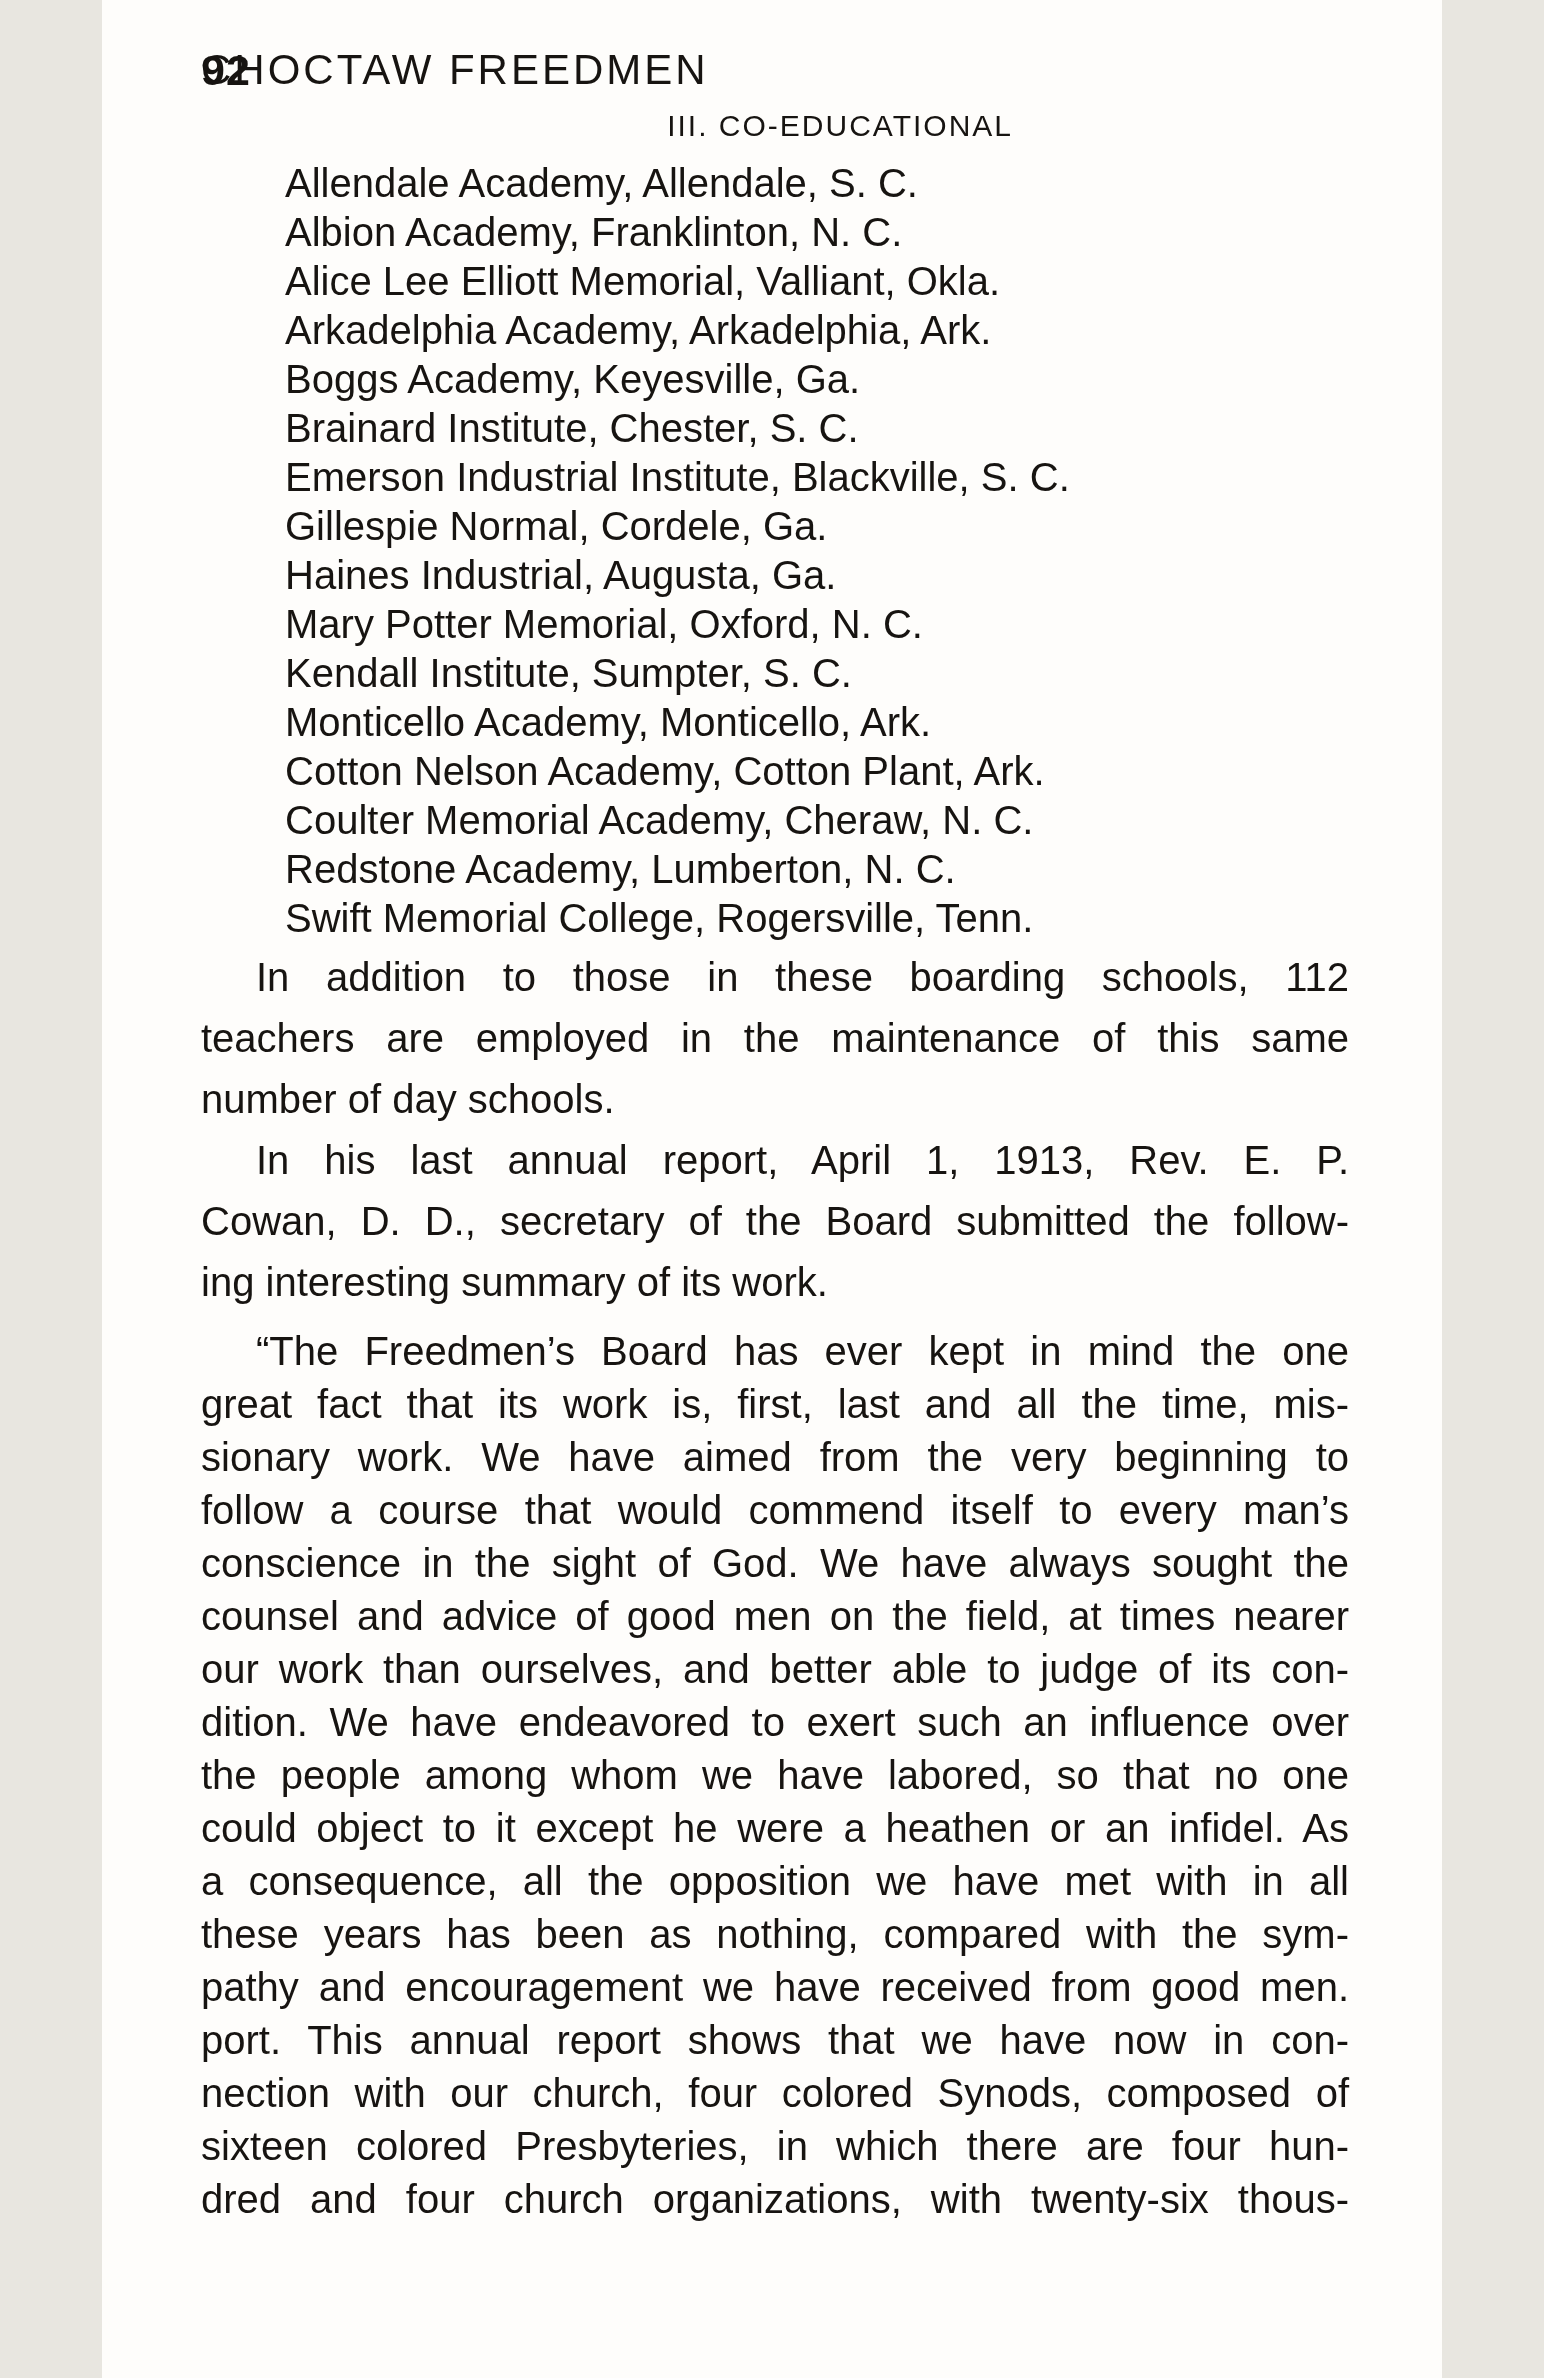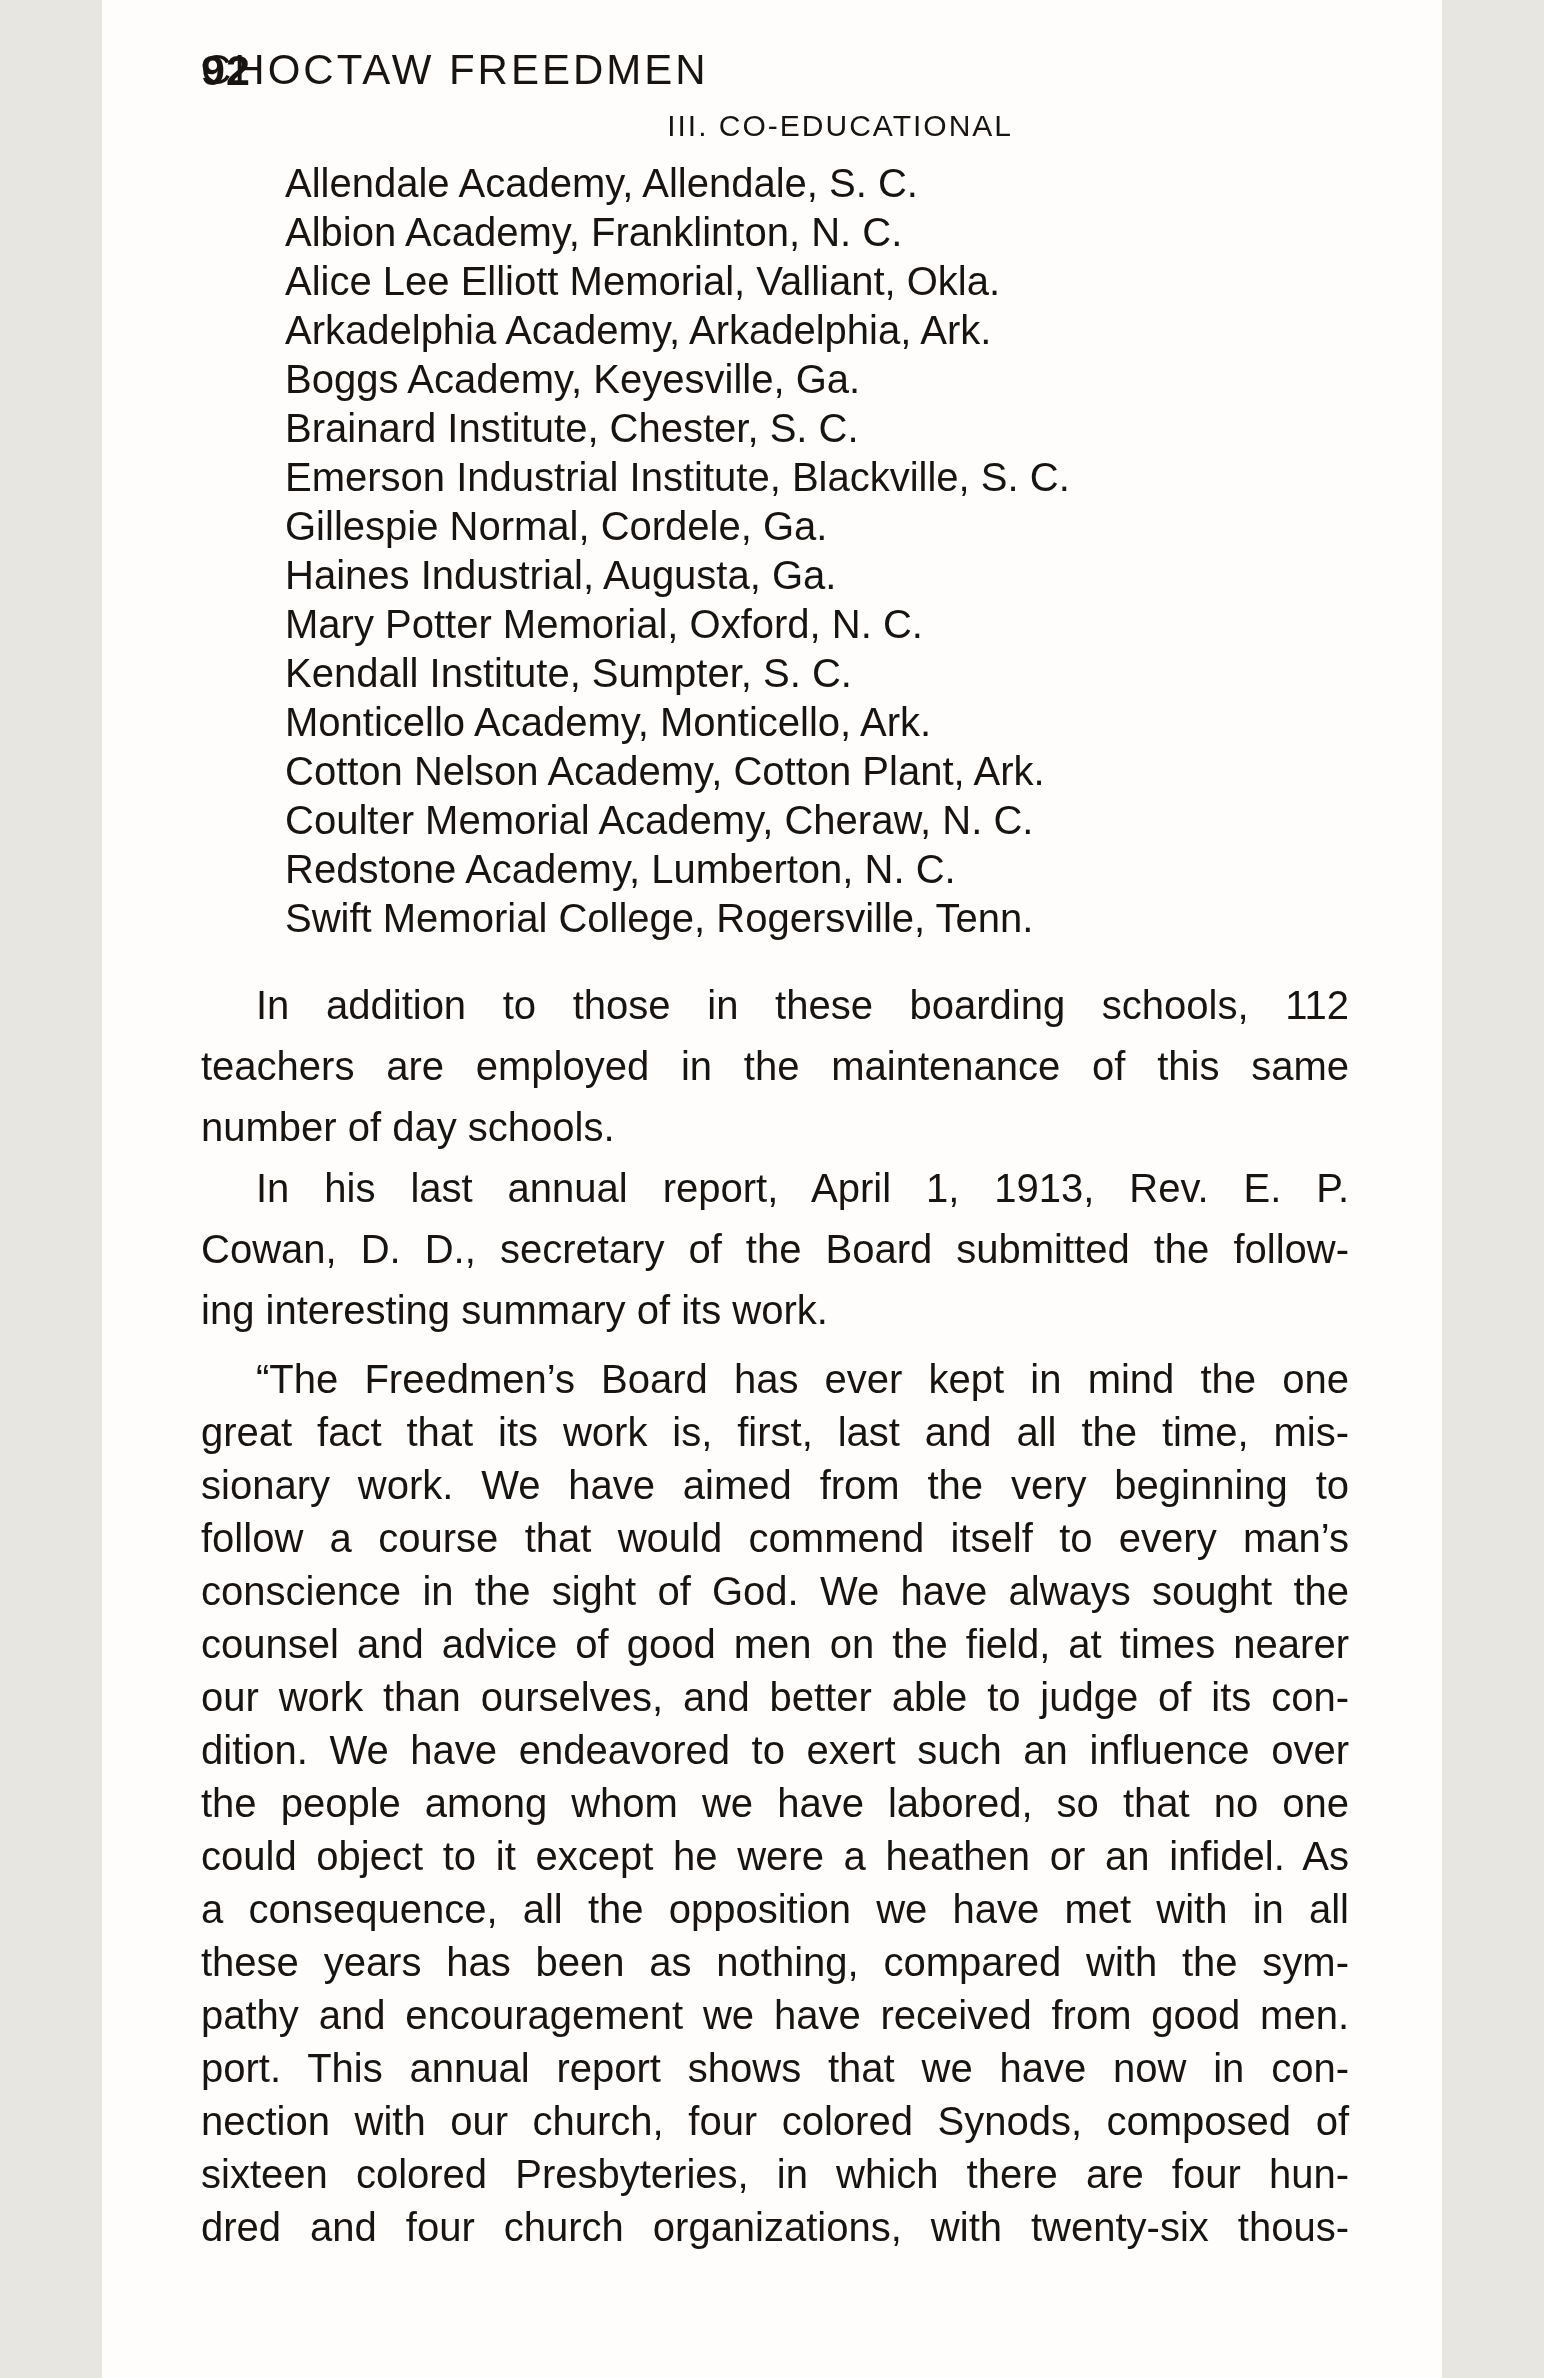--- a/index.html
+++ b/index.html
@@ -19,21 +19,21 @@
   .page-number {
     position: absolute; left: 0; top: 0;
     font-size: 43px; font-weight: bold; letter-spacing: 1px;
   }
   .title-band { position: absolute; left: 0; top: 0; width: 1010px; text-align: left; }
   .page-title { font-size: 42px; letter-spacing: 3px; font-weight: 400; }
   .heading-band { width: 812px; text-align: right; margin-top: 6px; height: 42px; }
   .section-heading { font-size: 30px; letter-spacing: 2px; }
   .school-list { margin-top: 8px; margin-left: 84px; }
   .school-line { font-size: 40px; line-height: 49px; white-space: nowrap; }
-  #paragraphs { margin-top: 32px; }
+  #paragraphs { margin-top: 4px; }
   .paragraph { margin: 0; }
   .paragraph.wide .line { line-height: 61px; }
   .paragraph.tight .line { line-height: 53px; }
   .paragraph.wide + .paragraph.tight { margin-top: 12px; }
   .line {
     font-size: 40px;
     text-align: justify;
     text-align-last: justify;
     -moz-text-align-last: justify;
   }

